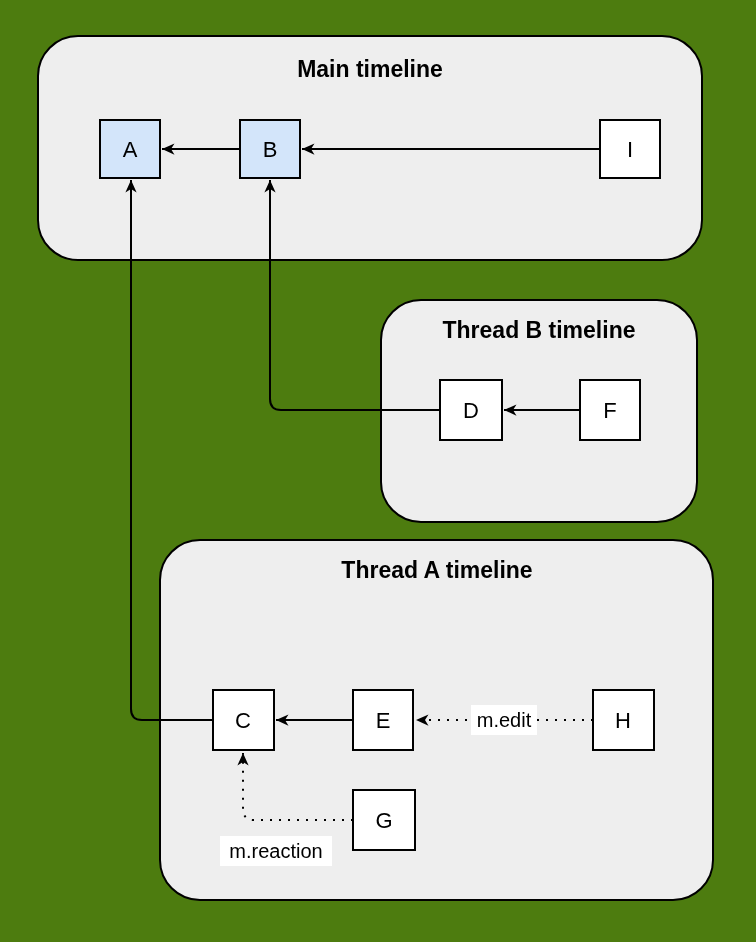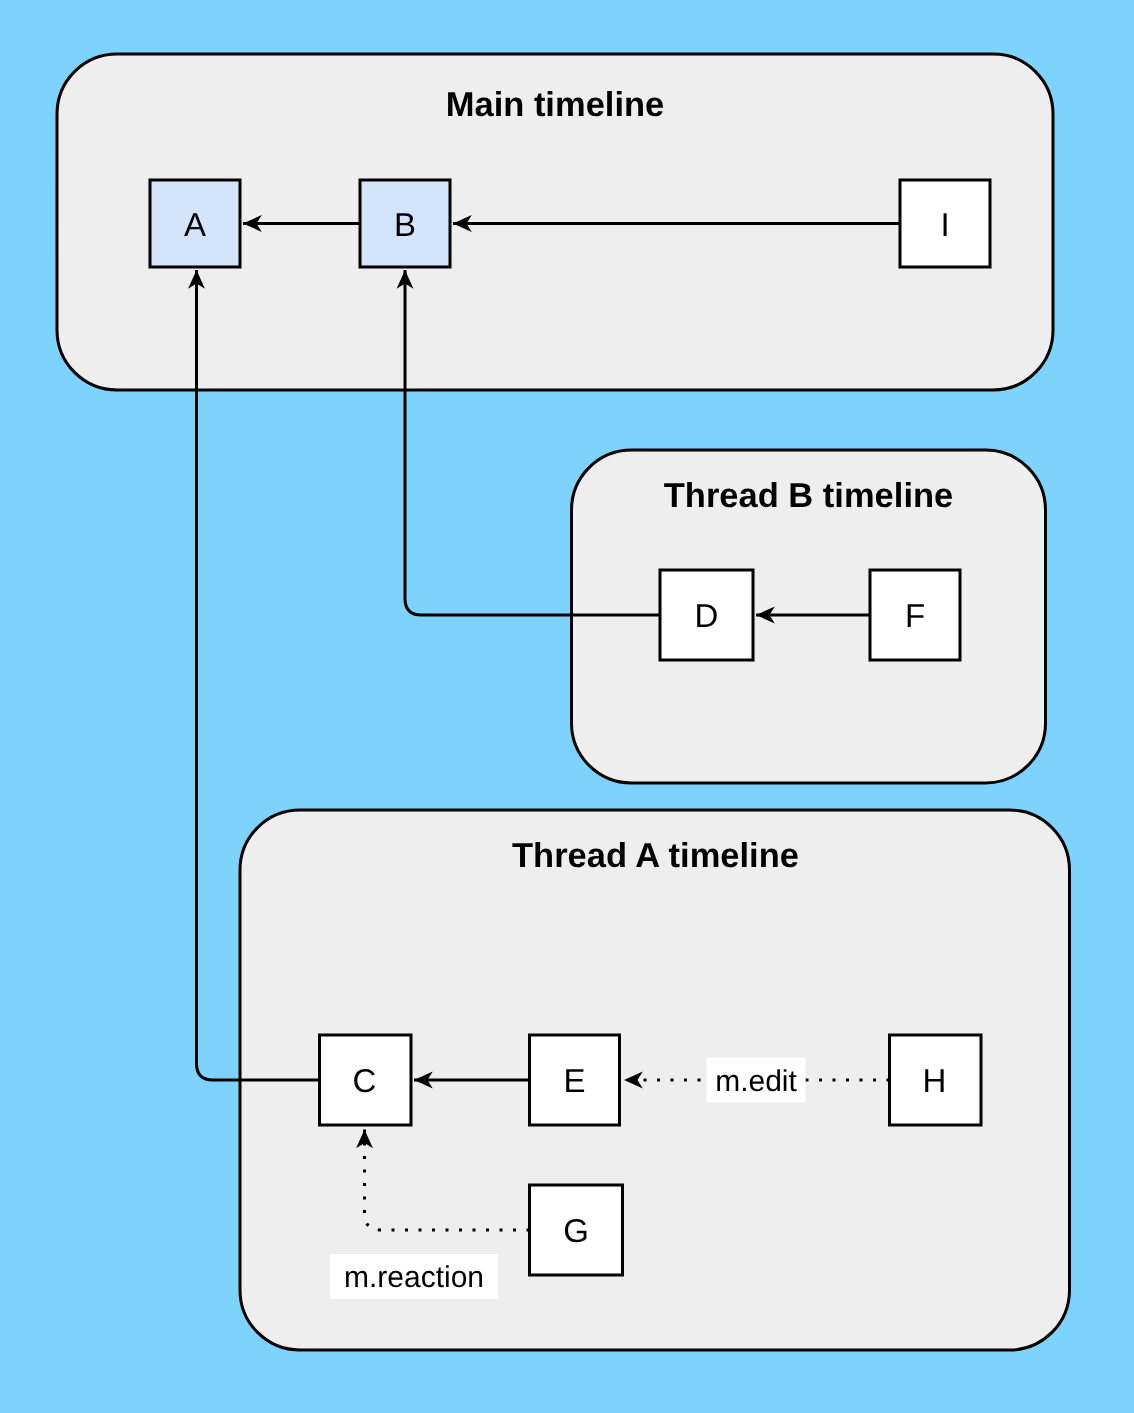--- a/index.html
+++ b/index.html
@@ -5,21 +5,21 @@
   html, body {
     margin: 0;
     padding: 0;
     background: #ffffff;
     font-family: "Liberation Sans", sans-serif;
   }
   .canvas {
     position: relative;
     width: 756px;
     height: 942px;
-    background: #7dd3fc;
+    background: #4d7c0f;
     overflow: hidden;
   }
   svg { display: block; }
 
   .container-box {
     fill: #eeeeee;
     stroke: #000000;
     stroke-width: 2;
   }
   .container-title {

